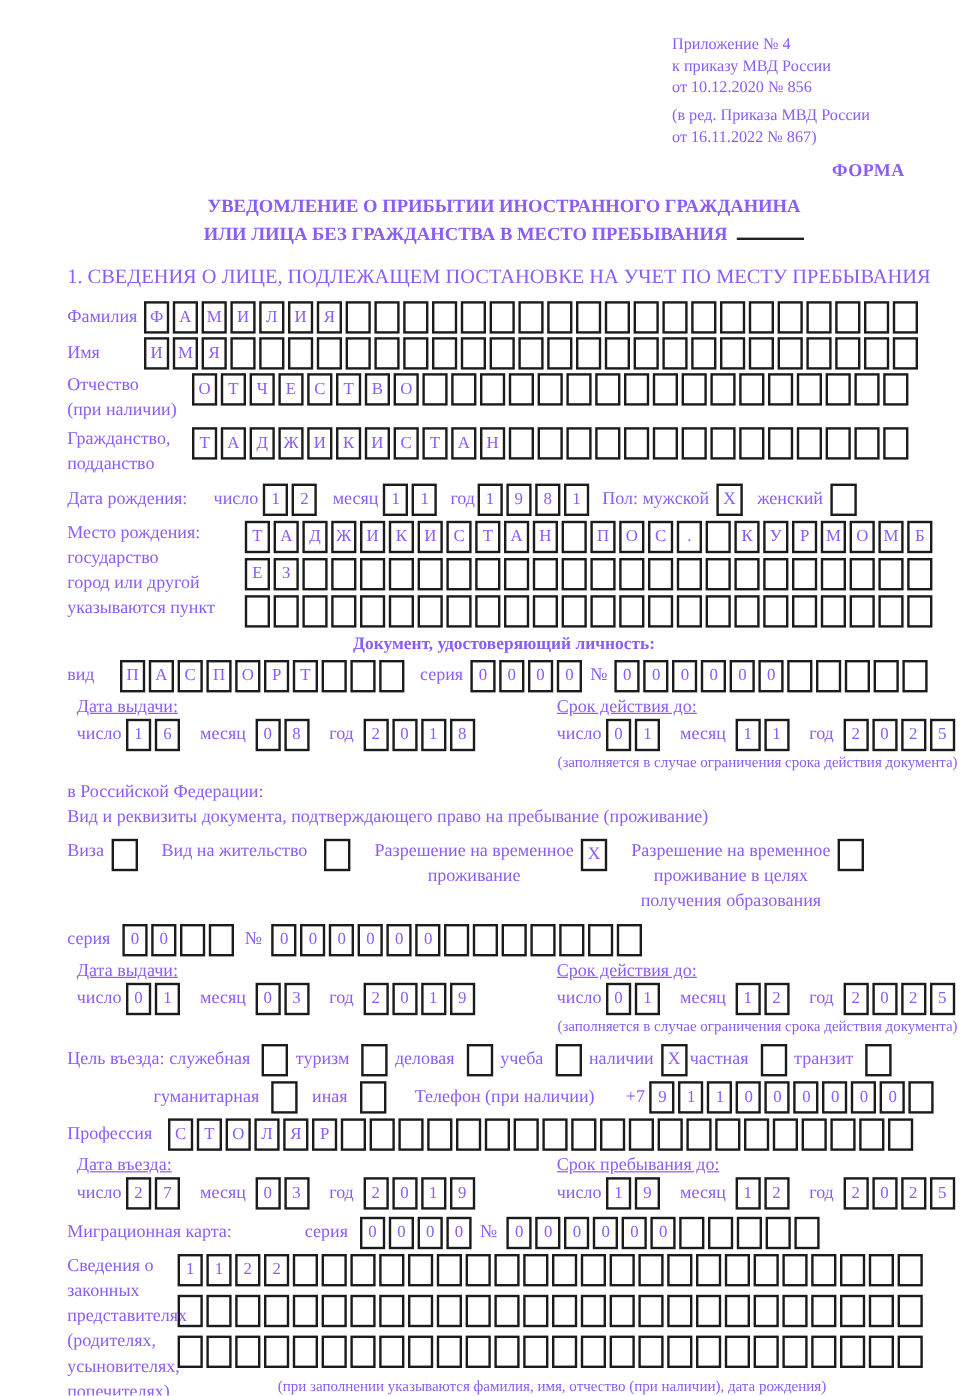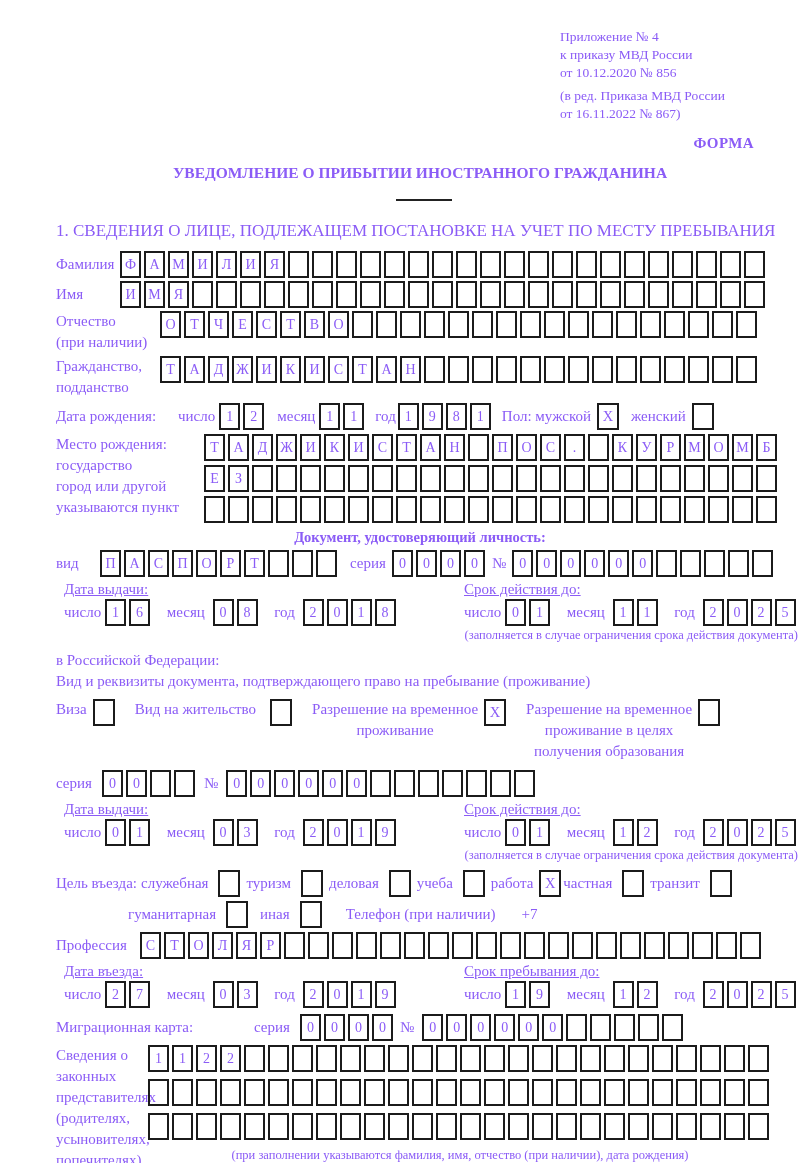--- a/index.html
+++ b/index.html
@@ -55,21 +55,21 @@
     <div>от 10.12.2020 № 856</div>
     <div class="hdr-sub">
       <div>(в ред. Приказа МВД России</div>
       <div>от 16.11.2022 № 867)</div>
     </div>
   </div>
   <div class="forma">ФОРМА</div>
 
   <div class="title">
     <div>УВЕДОМЛЕНИЕ О ПРИБЫТИИ ИНОСТРАННОГО ГРАЖДАНИНА</div>
-    <div><span class="blank"></span></div>
+    <div><span>ИЛИ ЛИЦА БЕЗ ГРАЖДАНСТВА В МЕСТО ПРЕБЫВАНИЯ</span><span class="blank"></span></div>
   </div>
 
   <div class="sec">1. СВЕДЕНИЯ О ЛИЦЕ, ПОДЛЕЖАЩЕМ ПОСТАНОВКЕ НА УЧЕТ ПО МЕСТУ ПРЕБЫВАНИЯ</div>
 
   <div class="row">
     <span class="lbl w64">Фамилия</span>
     <span class="cells"><span class="cell">Ф</span><span class="cell">А</span><span class="cell">М</span><span class="cell">И</span><span class="cell">Л</span><span class="cell">И</span><span class="cell">Я</span><span class="cell"></span><span class="cell"></span><span class="cell"></span><span class="cell"></span><span class="cell"></span><span class="cell"></span><span class="cell"></span><span class="cell"></span><span class="cell"></span><span class="cell"></span><span class="cell"></span><span class="cell"></span><span class="cell"></span><span class="cell"></span><span class="cell"></span><span class="cell"></span><span class="cell"></span><span class="cell"></span><span class="cell"></span><span class="cell"></span></span>
   </div>
 
   <div class="row">
@@ -212,34 +212,35 @@
   <div class="purpose-row">
     <span class="p-lbl">Цель въезда:</span>
     <span class="p-lbl">служебная</span>
     <span class="checkbox"></span>
     <span class="p-lbl">туризм</span>
     <span class="checkbox"></span>
     <span class="p-lbl">деловая</span>
     <span class="checkbox"></span>
     <span class="p-lbl">учеба</span>
     <span class="checkbox"></span>
-    <span class="p-lbl">работа</span>
+    <span class="p-lbl">наличии</span>
     <span class="checkbox" style="margin:0 2px">X</span>
     <span class="p-lbl">частная</span>
     <span class="checkbox"></span>
     <span class="p-lbl">транзит</span>
     <span class="checkbox"></span>
   </div>
   <div class="purpose-row indent">
     <span class="p-lbl">гуманитарная</span>
     <span class="checkbox"></span>
     <span class="p-lbl sp-s">иная</span>
     <span class="checkbox"></span>
     <span class="p-lbl" style="margin-left:18px">Телефон (при наличии)</span>
     <span class="p-lbl" style="margin-left:22px">+7</span>
+    <span class="cells"><span class="cell">9</span><span class="cell">1</span><span class="cell">1</span><span class="cell">0</span><span class="cell">0</span><span class="cell">0</span><span class="cell">0</span><span class="cell">0</span><span class="cell">0</span><span class="cell"></span></span>
   </div>
 
   <div class="row">
     <span class="lbl w84">Профессия</span>
     <span class="cells"><span class="cell">С</span><span class="cell">Т</span><span class="cell">О</span><span class="cell">Л</span><span class="cell">Я</span><span class="cell">Р</span><span class="cell"></span><span class="cell"></span><span class="cell"></span><span class="cell"></span><span class="cell"></span><span class="cell"></span><span class="cell"></span><span class="cell"></span><span class="cell"></span><span class="cell"></span><span class="cell"></span><span class="cell"></span><span class="cell"></span><span class="cell"></span><span class="cell"></span><span class="cell"></span><span class="cell"></span><span class="cell"></span><span class="cell"></span><span class="cell"></span></span>
   </div>
 
   <div class="dual">
     <div class="date-col date-col-l">
       <div class="date-head">Дата въезда:</div>

